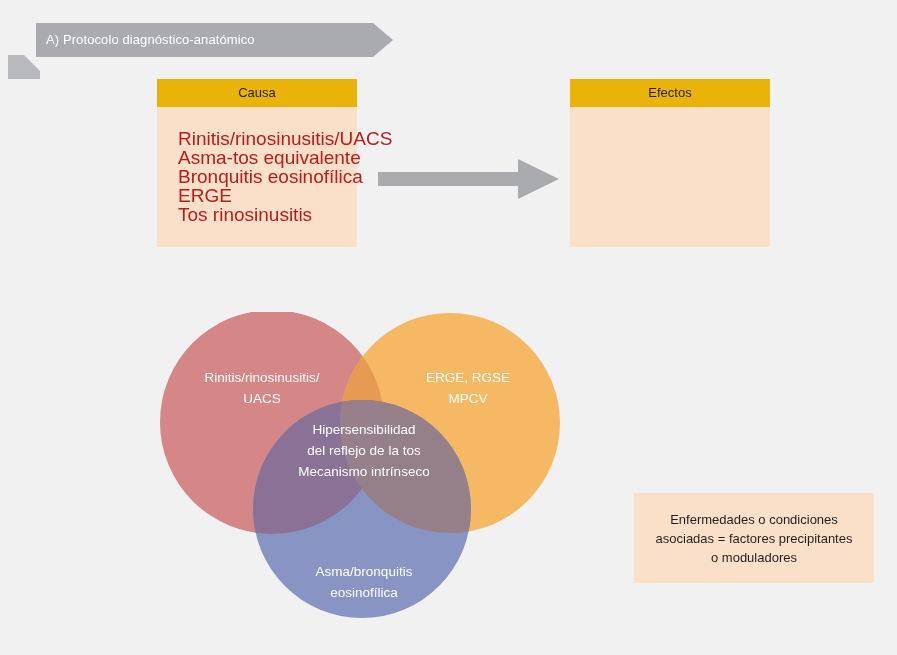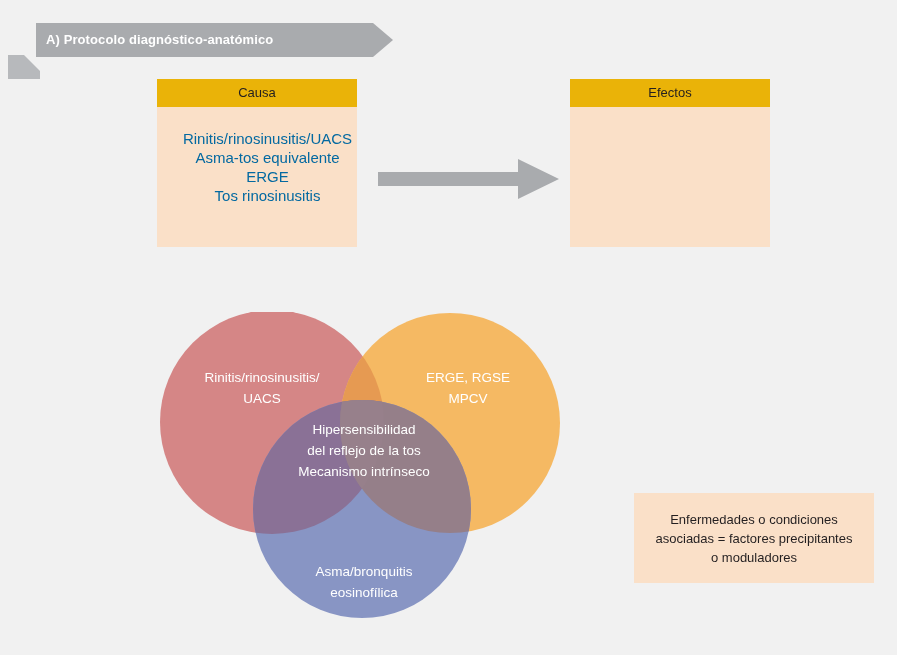--- a/index.html
+++ b/index.html
@@ -20,21 +20,20 @@
     left: 0; top: 0;
     width: 897px;
     height: 655px;
     background: #f1f1f1;
   }
 
   
   .banner {
     position: absolute;
     height: 34px;
-    font-weight: bold;
   }
   .banner .ribbon-svg {
     position: absolute;
     left: 0; top: 0;
     display: block;
   }
   .banner .banner-label {
     position: absolute;
     left: 38px;
     top: 0;
@@ -63,25 +62,24 @@
   }
   .panel .panel-body {
     padding: 22px 0 0 21px;
   }
   .panel .panel-body ul {
     margin: 0;
     padding: 0;
     list-style: none;
   }
   .panel .panel-body li {
-    font-size: 15px;
-    color: #0369a1;
+    font-size: 19px;
+    color: #b91c1c;
     line-height: 19px;
     white-space: nowrap;
-    text-align: center;
   }
   #panel-causa { left: 157px; top: 79px; width: 200px; height: 168px; }
   #panel-efectos { left: 570px; top: 79px; width: 200px; height: 168px; }
   #panel-efectos .panel-body {
     padding: 0;
     height: 140px;
     display: flex;
     align-items: center;
     justify-content: center;
   }
@@ -144,20 +142,21 @@
     </svg>
     <div class="banner-label">A) Protocolo diagnóstico-anatómico</div>
   </div>
 
   <div class="panel" id="panel-causa">
     <div class="panel-header">Causa</div>
     <div class="panel-body">
       <ul>
         <li>Rinitis/rinosinusitis/UACS</li>
         <li>Asma-tos equivalente</li>
+        <li>Bronquitis eosinofílica</li>
         <li>ERGE</li>
         <li>Tos rinosinusitis</li>
       </ul>
     </div>
   </div>
 
   <svg id="flow-arrow" width="182" height="42" viewBox="0 0 182 42">
     <polygon points="0,14 140,14 140,1 181,21 140,41 140,28 0,28" fill="#a9abae"></polygon>
   </svg>
 

